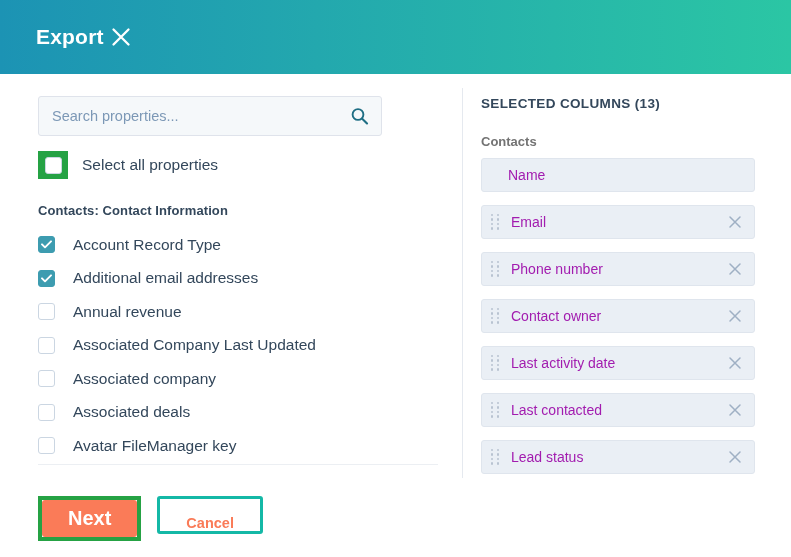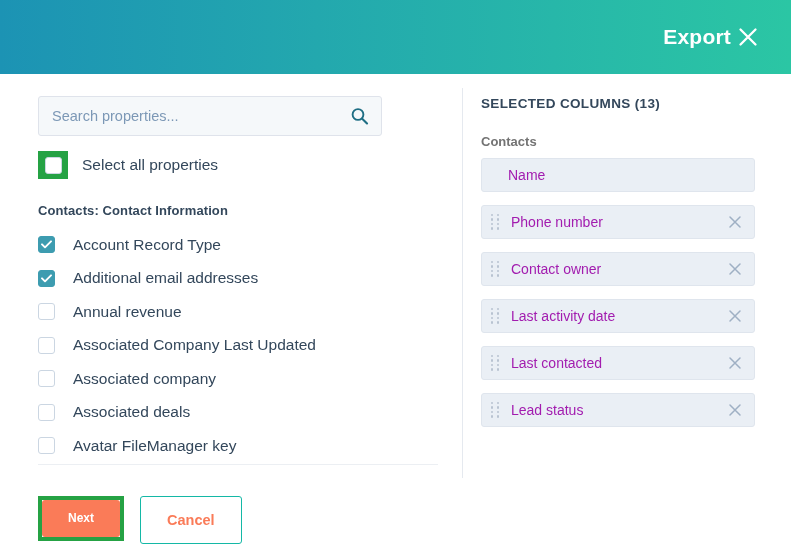--- a/index.html
+++ b/index.html
@@ -27,21 +27,21 @@
 
   
   .modal-header {
     position: absolute;
     left: 0; top: 0;
     width: 791px;
     height: 74px;
     background: linear-gradient(90deg, #1c93b4 0%, #23a8ae 40%, #2bc6a4 100%);
     display: flex;
     align-items: center;
-    justify-content: flex-end;
+    justify-content: flex-start;
     box-sizing: border-box;
     padding: 0 26px 0 36px;
   }
   .modal-title {
     color: #ffffff;
     font-size: 21px;
     font-weight: bold;
     letter-spacing: 0.2px;
   }
   .close-btn {
@@ -279,39 +279,39 @@
   }
   .annot-btn {
     border: 4px solid #25a244;
     display: inline-flex;
     padding: 0;
     box-sizing: border-box;
   }
   .btn-next {
     background: #fa7b58;
     color: #ffffff;
-    font-size: 12px;
+    font-size: 20px;
     font-weight: bold;
     border: none;
     border-radius: 3px;
     padding: 0 26px;
     height: 37px;
     line-height: 37px;
     cursor: pointer;
     font-family: "Liberation Sans", sans-serif;
   }
   .btn-cancel {
     background: #ffffff;
     color: #fa7b58;
     font-size: 14.5px;
     font-weight: bold;
-    border: 1px solid #14b8a6;
+    border: 3px solid #14b8a6;
     border-radius: 3px;
-    padding: 8px 26px;
-    height: 48px;
+    padding: 16px 26px;
+    height: 33px;
     margin-left: 16px;
     cursor: pointer;
     font-family: "Liberation Sans", sans-serif;
   }
 </style>
 </head>
 <body>
 
 <div class="modal">
 
@@ -401,20 +401,38 @@
     <div class="right-pane">
       <div class="sel-header">SELECTED COLUMNS (13)</div>
       <div class="sel-group">Contacts</div>
 
       <div class="col-list">
 
         <div class="col-row fixed">
           <span class="col-label">Name</span>
         </div>
 
+        <div class="col-row">
+          <span class="drag-handle">
+            <i></i>
+              <i></i>
+              <i></i>
+              <i></i>
+              <i></i>
+              <i></i>
+              <i></i>
+              <i></i>
+          </span>
+          <span class="col-label">Email</span>
+          <span class="col-remove">
+            <svg width="14" height="14" viewBox="0 0 14 14" aria-hidden="true">
+              <path d="M2 2 L12 12 M12 2 L2 12" stroke="#9fb0c4" stroke-width="1.5" stroke-linecap="round"></path>
+            </svg>
+          </span>
+        </div>
 
         <div class="col-row">
           <span class="drag-handle">
             <i></i>
               <i></i>
               <i></i>
               <i></i>
               <i></i>
               <i></i>
               <i></i>

